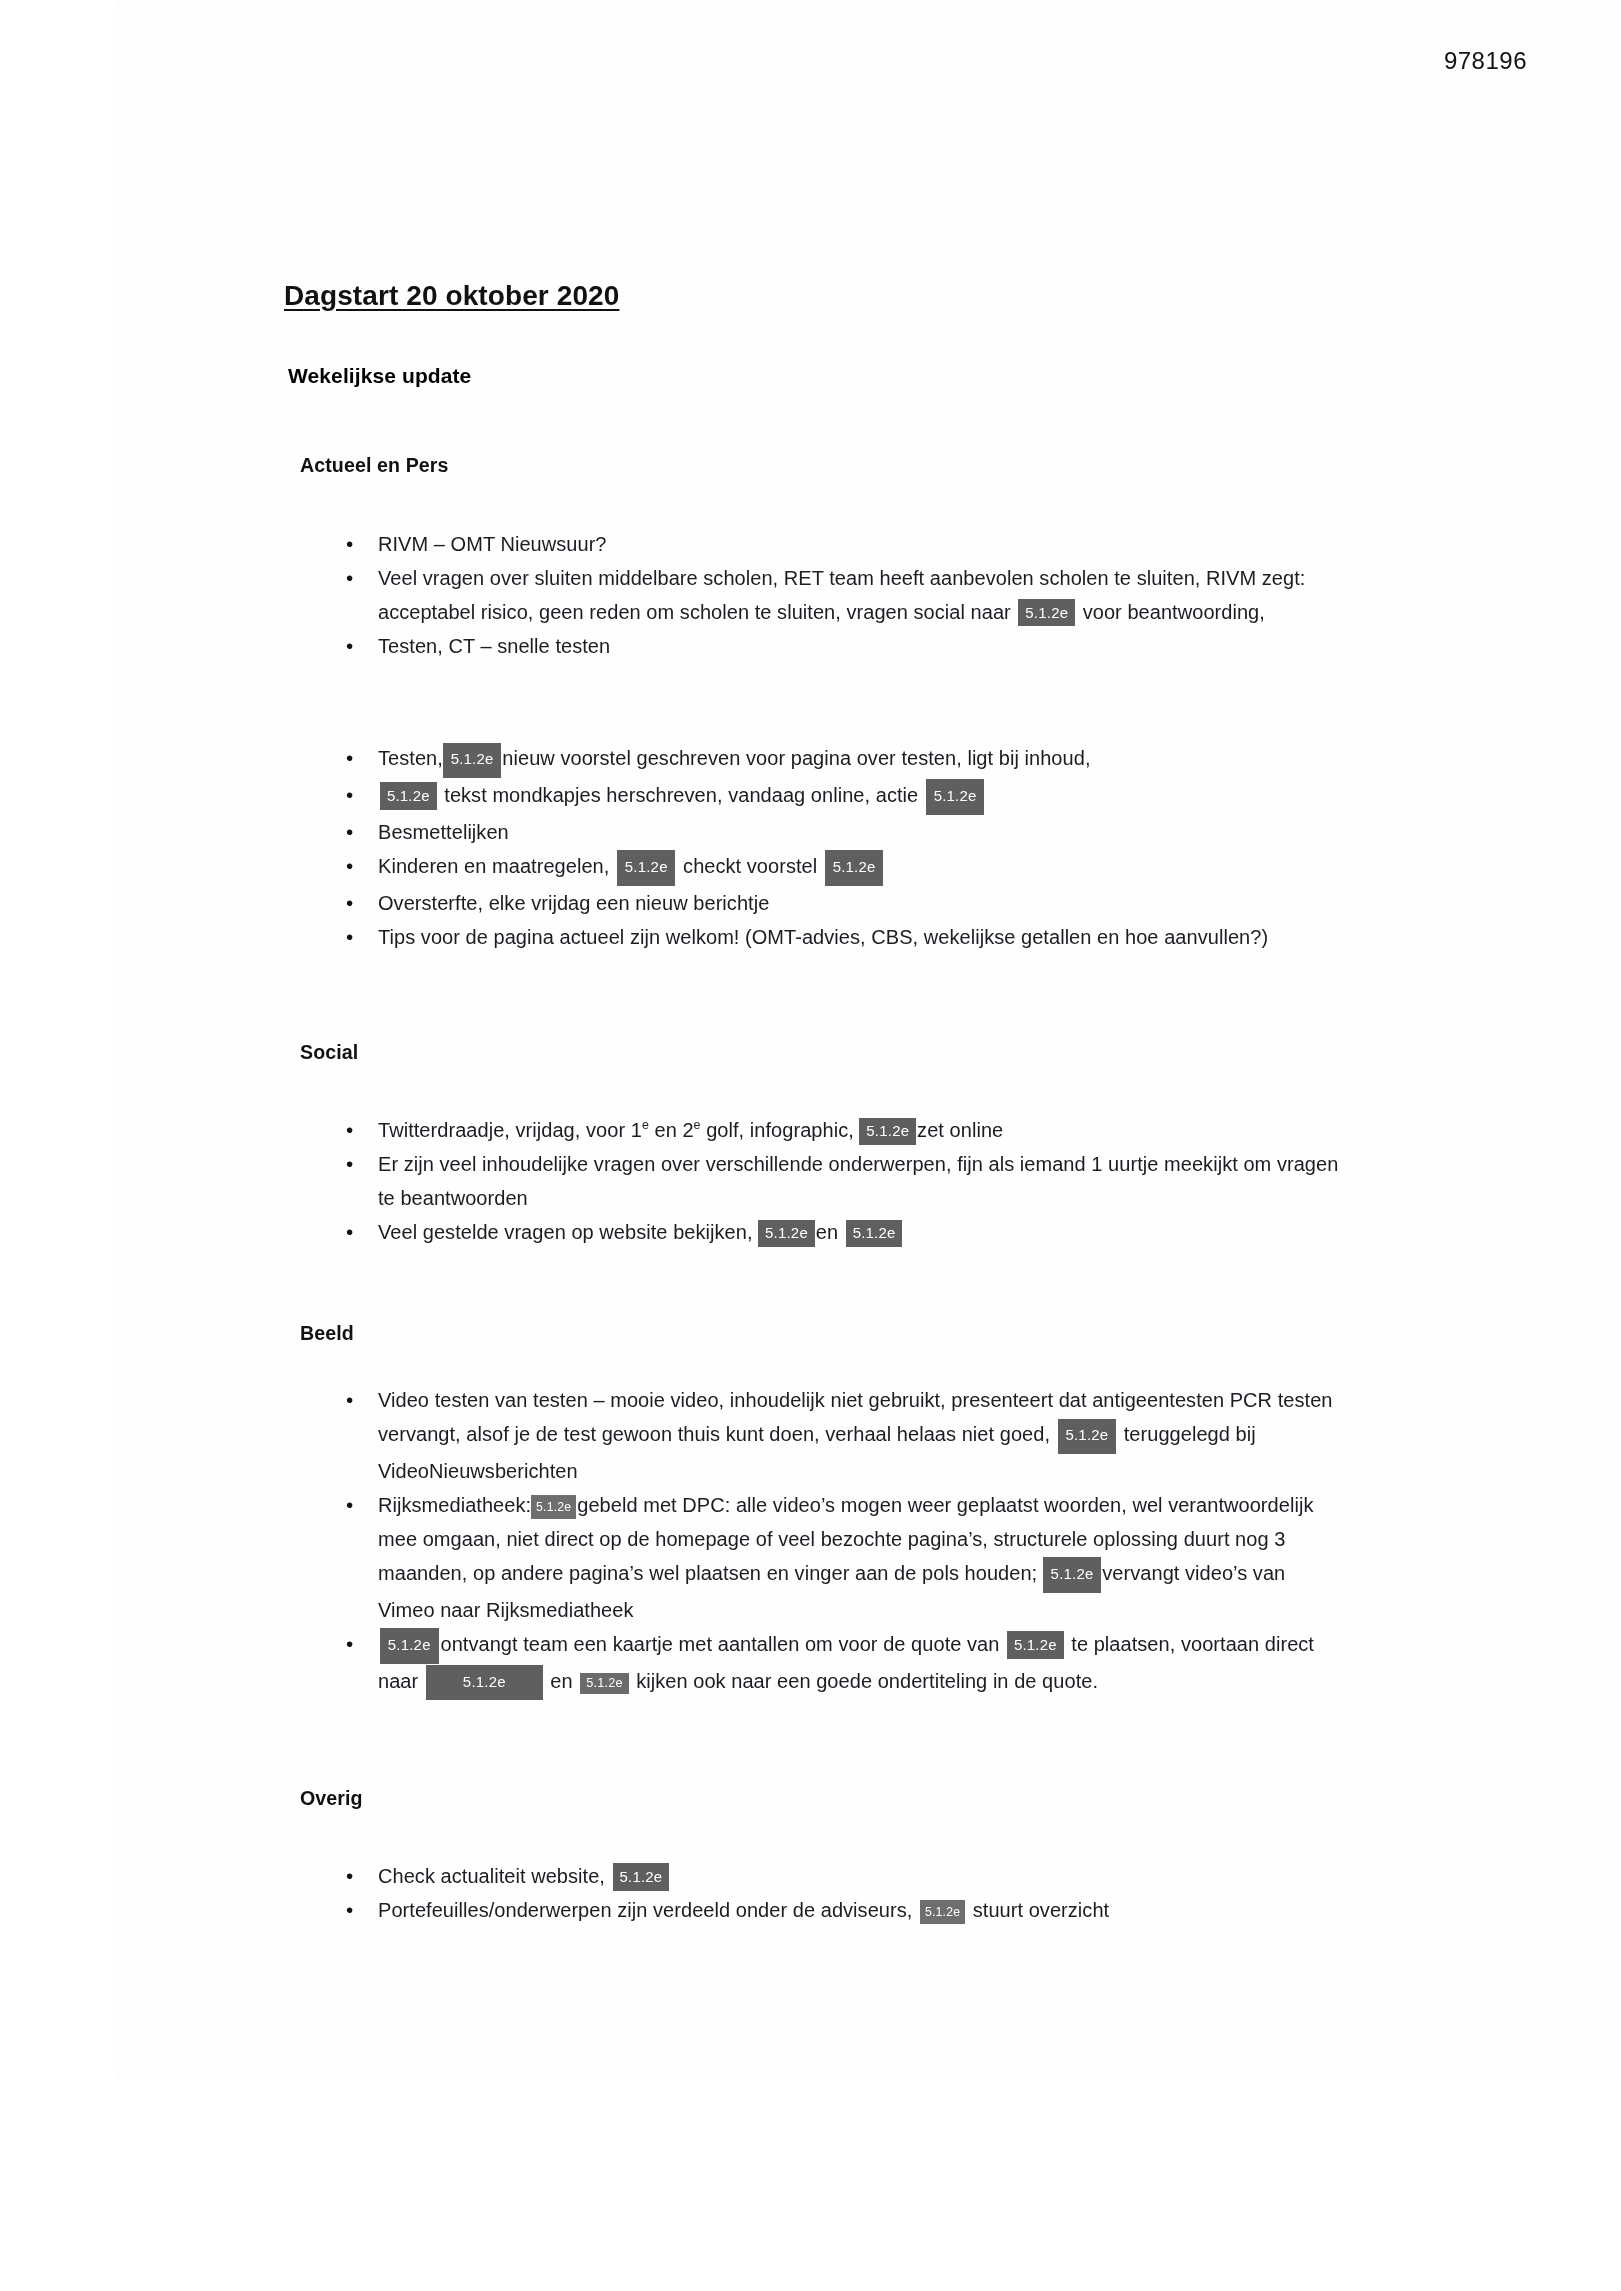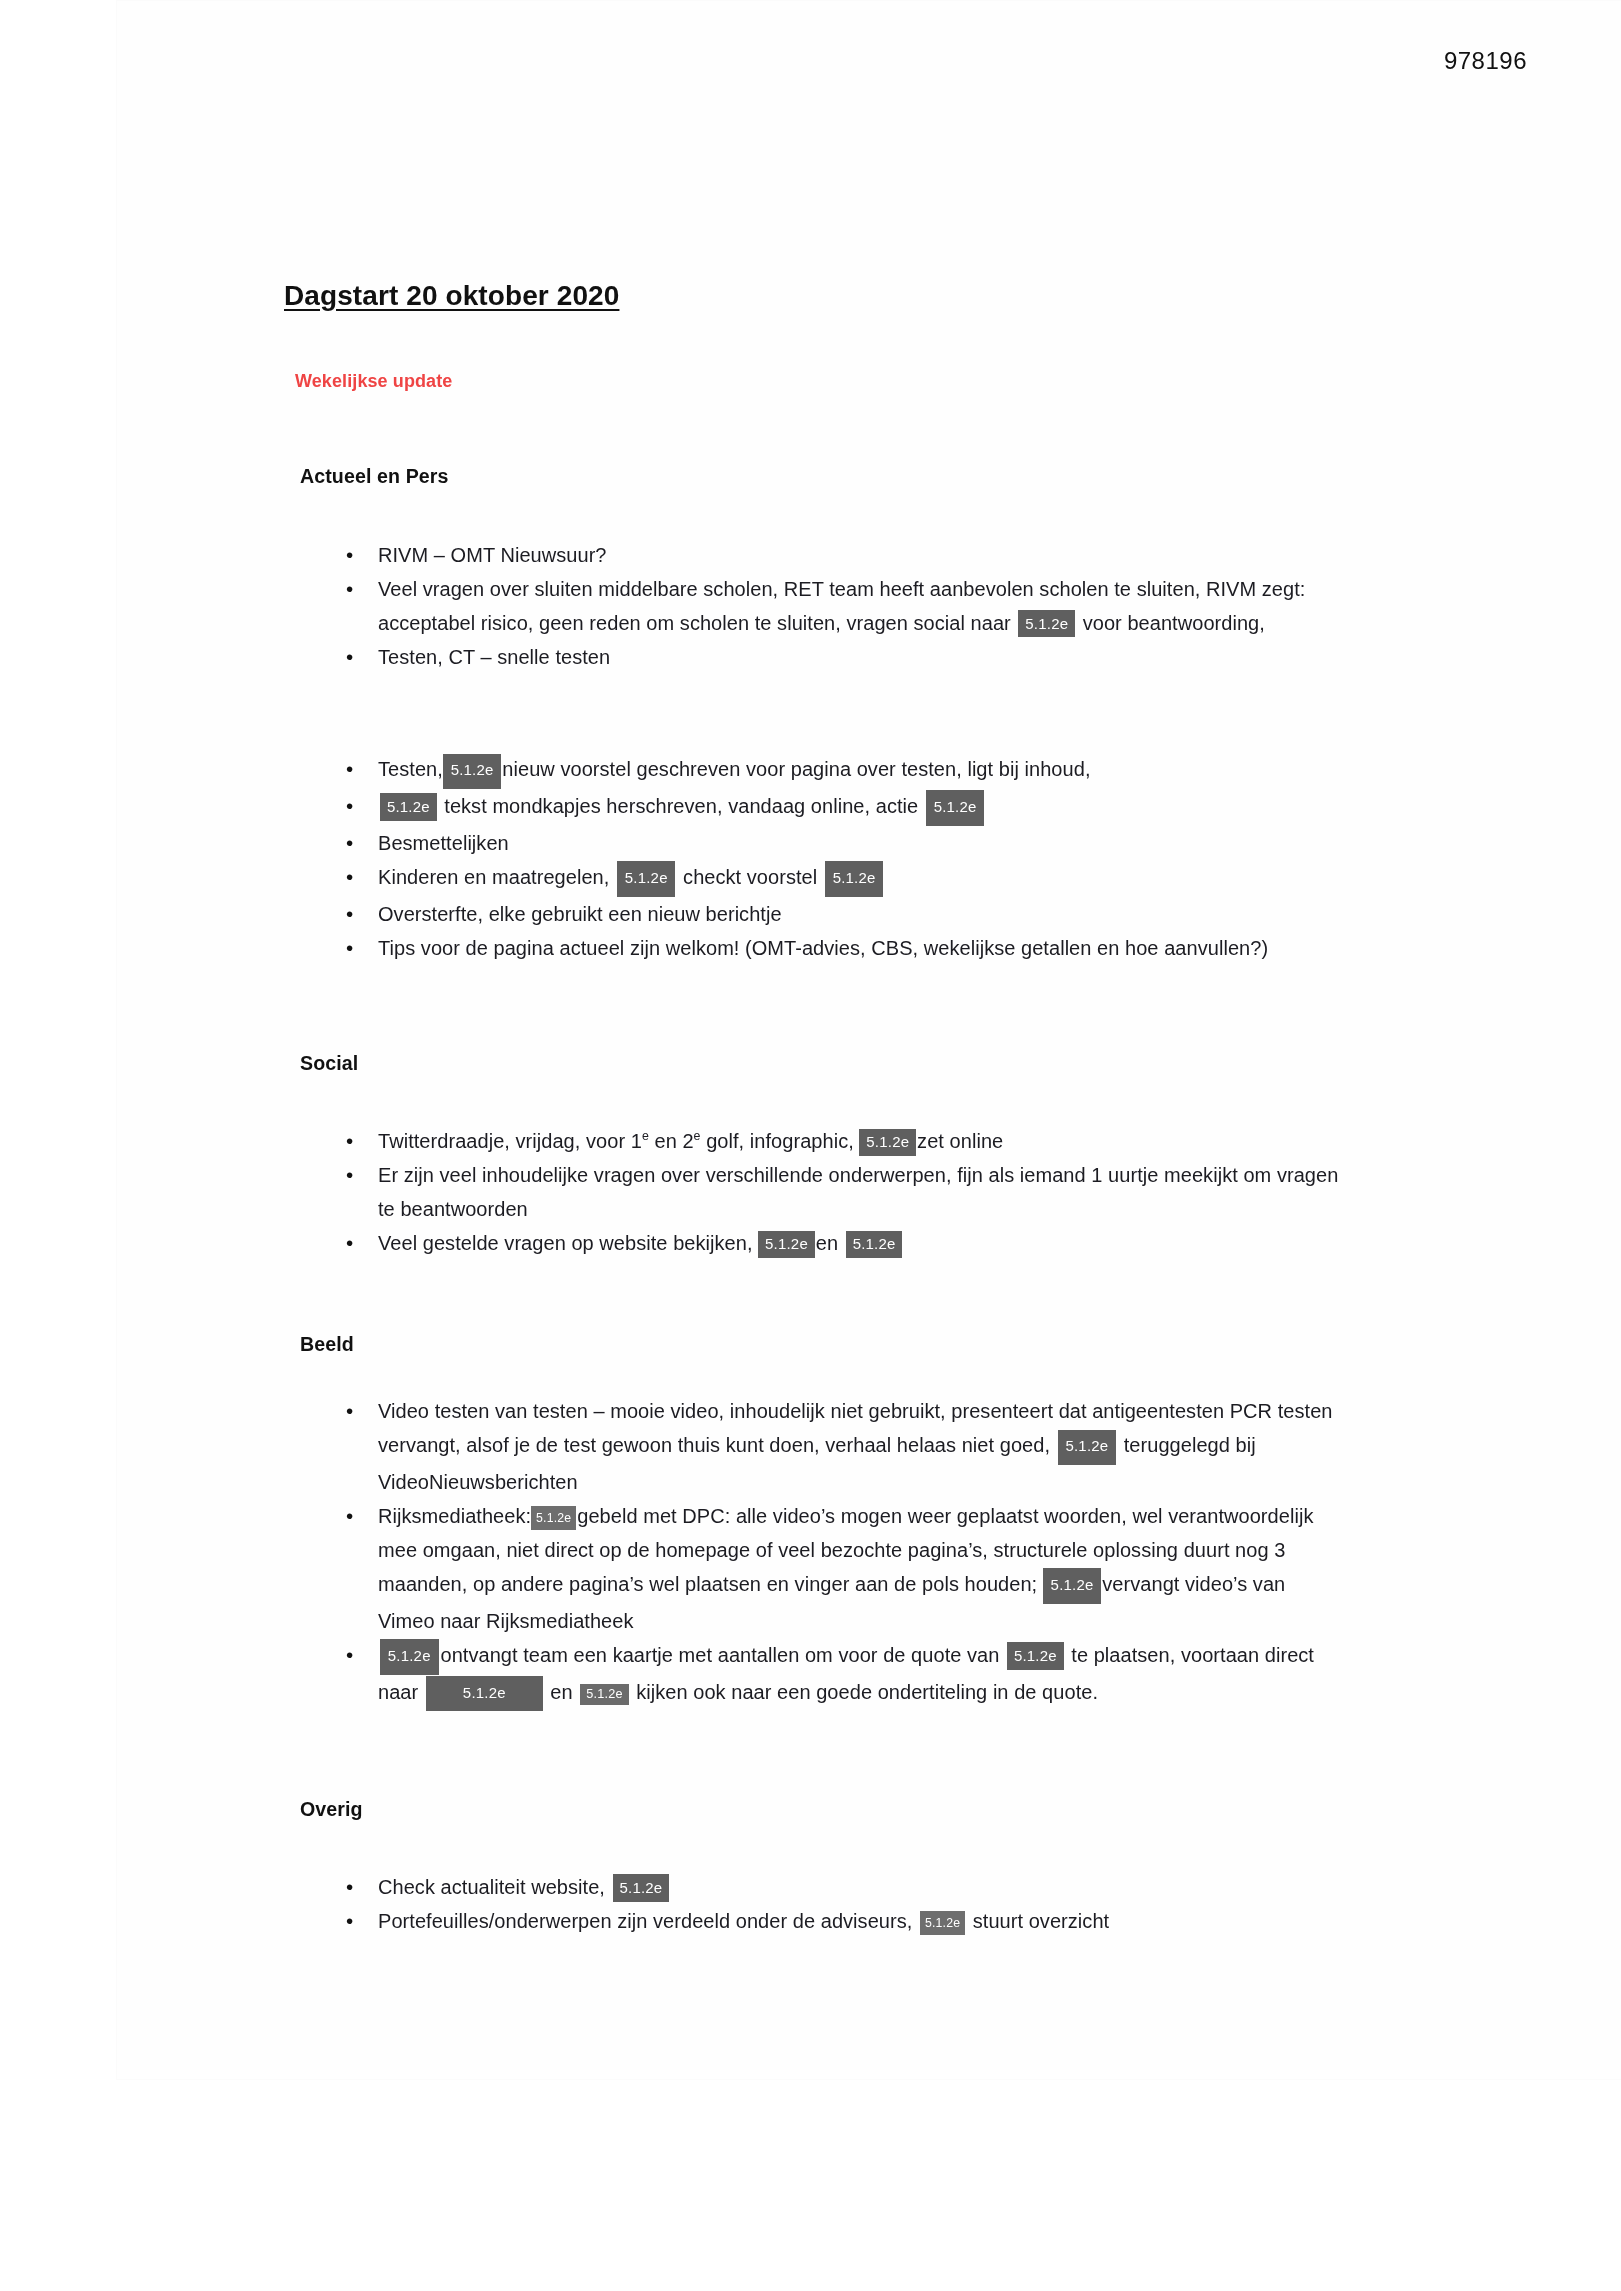--- a/index.html
+++ b/index.html
@@ -50,24 +50,24 @@
     font-size: 28px;
     font-weight: bold;
     text-decoration: underline;
     text-underline-offset: 3.9px;
     letter-spacing: 0.1px;
     margin: 0 0 0 0;
     color: #111;
   }
 
   .subtitle {
-    font-size: 18px;
+    font-size: 21px;
     font-weight: bold;
-    margin: 11px;
-    color: #ef4444;
+    margin: 4px;
+    color: #000000;
     letter-spacing: 0.1px;
   }
 
   .section-head {
     font-size: 19.6px;
     font-weight: bold;
     color: #111;
     letter-spacing: 0.1px;
     margin: 16px;
   }
@@ -164,21 +164,21 @@
     <li>
       <span class="redact">5.1.2e</span><span> tekst mondkapjes herschreven, vandaag online, actie </span><span class="redact tall">5.1.2e</span>
     </li>
     <li>
       <span>Besmettelijken</span>
     </li>
     <li>
       <span>Kinderen en maatregelen, </span><span class="redact tall">5.1.2e</span><span> checkt voorstel </span><span class="redact tall">5.1.2e</span>
     </li>
     <li>
-      <span>Oversterfte, elke gebruikt een nieuw berichtje</span>
+      <span>Oversterfte, elke vrijdag een nieuw berichtje</span>
     </li>
     <li>
       <span>Tips voor de pagina actueel zijn welkom! (OMT-advies, CBS, wekelijkse getallen en hoe aanvullen?)</span>
     </li>
   </ul>
 
   <div class="sp-block-xl"></div>
 
   <div class="section-head">Social</div>
   <div class="sp-head-list"></div>

